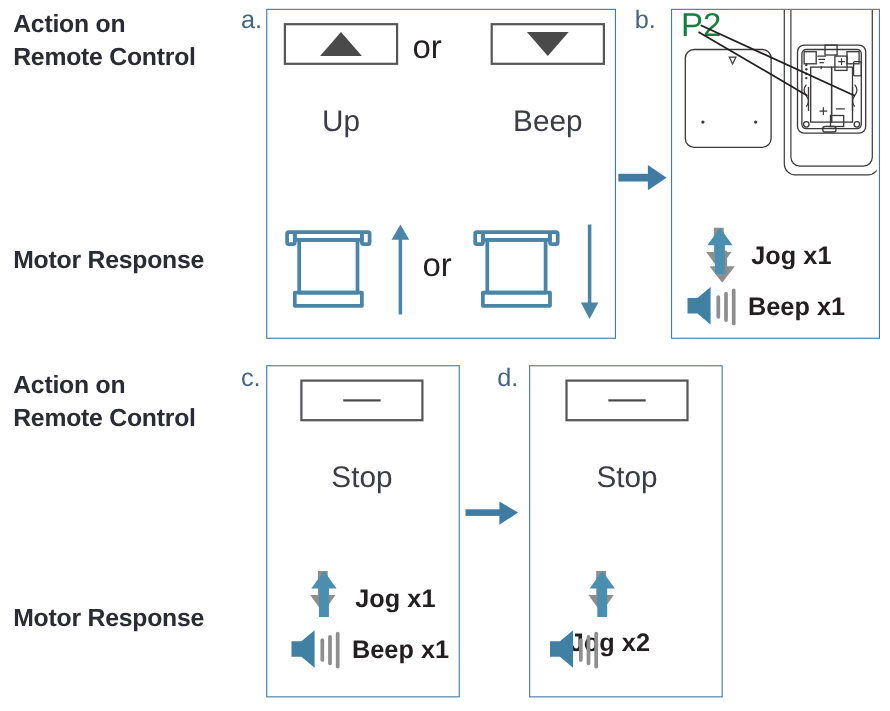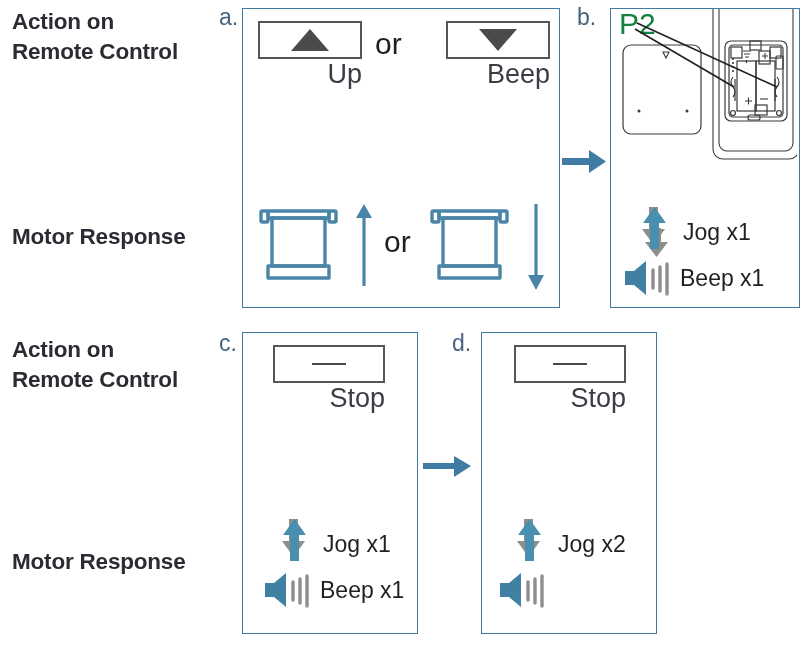--- a/index.html
+++ b/index.html
@@ -70,22 +70,23 @@
     box-sizing: border-box;
     display: flex;
     align-items: center;
     justify-content: center;
   }
   .btn-caption {
     position: absolute;
     font-family: "Liberation Sans", sans-serif;
     font-size: 27px;
     color: #3c3c46;
-    text-align: right;
+    text-align: center;
     font-weight: normal;
+    margin-top: 36px;
   }
 
   .tri-up {
     width: 0; height: 0;
     border-left: 19px solid transparent;
     border-right: 19px solid transparent;
     border-bottom: 22px solid #4a4a4a;
   }
   .tri-down {
     width: 0; height: 0;
@@ -112,21 +113,21 @@
   .svg-abs { position: absolute; }
 
   
   .resp-row {
     position: absolute;
     display: flex;
     align-items: center;
   }
   .resp-text {
     font-family: "Liberation Sans", sans-serif;
-    font-weight: normal;
+    font-weight: bold;
     font-size: 23px;
     color: #231f20;
     white-space: nowrap;
   }
 
   
   .flow-arrow { position: absolute; }
 </style>
 </head>
 <body>
@@ -331,21 +332,21 @@
     </g>
   </svg>
 
   <div class="panel" id="panel-d">
 
     <div class="btn-box" style="left:32px; top:12px; width:112px; height:38px;">
       <span class="dash-mark"></span>
     </div>
     <div class="btn-caption" style="left:32px; top:50px; width:112px;">Stop</div>
 
-    <div class="resp-row" style="left:32px; top:184px;">
+    <div class="resp-row" style="left:32px; top:184px;flex-direction:column;">
       <svg width="40" height="54" viewBox="0 0 40 54">
         <polygon points="18,2 10,2 10,24 3,24 14.5,40 26,24 19,24 19,2" fill="#8e8e8e"></polygon>
         <polygon points="27,52 19,52 19,26 12,26 23.5,10 35,26 28,26 28,52" fill="#4a8fb0" transform="translate(-8,-8)"></polygon>
       </svg>
       <span class="resp-text" style="margin-left:4px;">Jog x2</span>
     </div>
 
     <div class="resp-row" style="left:14px; top:236px;">
       <svg width="54" height="42" viewBox="0 0 54 42">
         <polygon points="4,14 13,14 25,4 25,38 13,28 4,28" fill="#3f80a3"></polygon>

